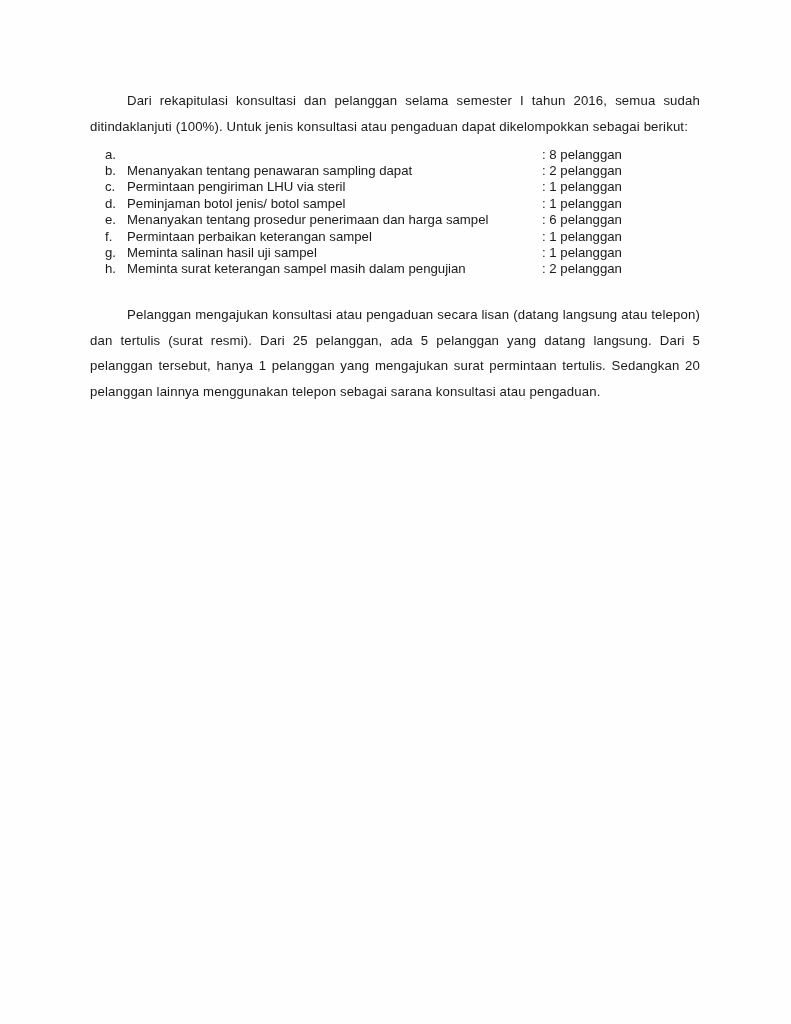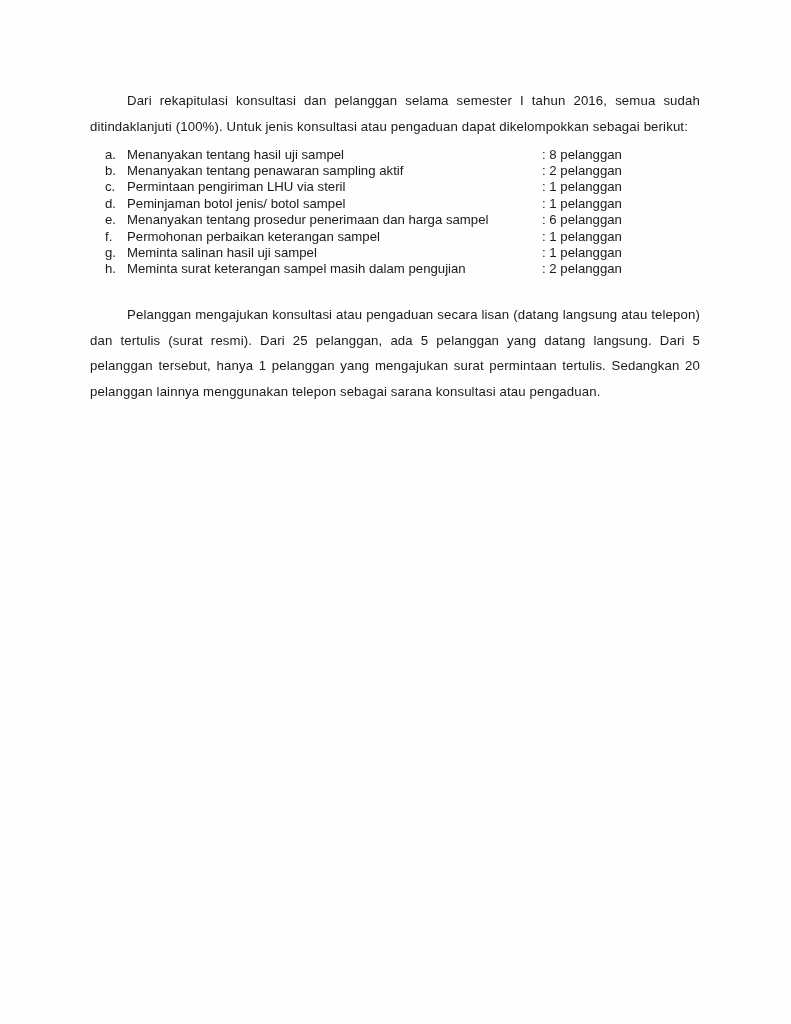--- a/index.html
+++ b/index.html
@@ -87,46 +87,45 @@
 <body>
 
 <div class="page">
   <div class="content">
 
     <p class="body-par">Dari rekapitulasi konsultasi dan pelanggan selama semester I tahun 2016, semua sudah ditindaklanjuti (100%). Untuk jenis konsultasi atau pengaduan dapat dikelompokkan sebagai berikut:</p>
 
     <ul class="list">
       <li class="list-item">
         <span class="item-marker">a.</span>
-        <span class="item-label">Menanyakan tentang hasil uji sampel</span>
         <span class="item-count">: 8 pelanggan</span>
       </li>
       <li class="list-item">
         <span class="item-marker">b.</span>
-        <span class="item-label">Menanyakan tentang penawaran sampling aktif</span>
+        <span class="item-label">Menanyakan tentang penawaran sampling dapat</span>
         <span class="item-count">: 2 pelanggan</span>
       </li>
       <li class="list-item">
         <span class="item-marker">c.</span>
         <span class="item-label">Permintaan pengiriman LHU via steril</span>
         <span class="item-count">: 1 pelanggan</span>
       </li>
       <li class="list-item">
         <span class="item-marker">d.</span>
         <span class="item-label">Peminjaman botol jenis/ botol sampel</span>
         <span class="item-count">: 1 pelanggan</span>
       </li>
       <li class="list-item">
         <span class="item-marker">e.</span>
         <span class="item-label">Menanyakan tentang prosedur penerimaan dan harga sampel</span>
         <span class="item-count">: 6 pelanggan</span>
       </li>
       <li class="list-item">
         <span class="item-marker">f.</span>
-        <span class="item-label">Permohonan perbaikan keterangan sampel</span>
+        <span class="item-label">Permintaan perbaikan keterangan sampel</span>
         <span class="item-count">: 1 pelanggan</span>
       </li>
       <li class="list-item">
         <span class="item-marker">g.</span>
         <span class="item-label">Meminta salinan hasil uji sampel</span>
         <span class="item-count">: 1 pelanggan</span>
       </li>
       <li class="list-item">
         <span class="item-marker">h.</span>
         <span class="item-label">Meminta surat keterangan sampel masih dalam pengujian</span>

